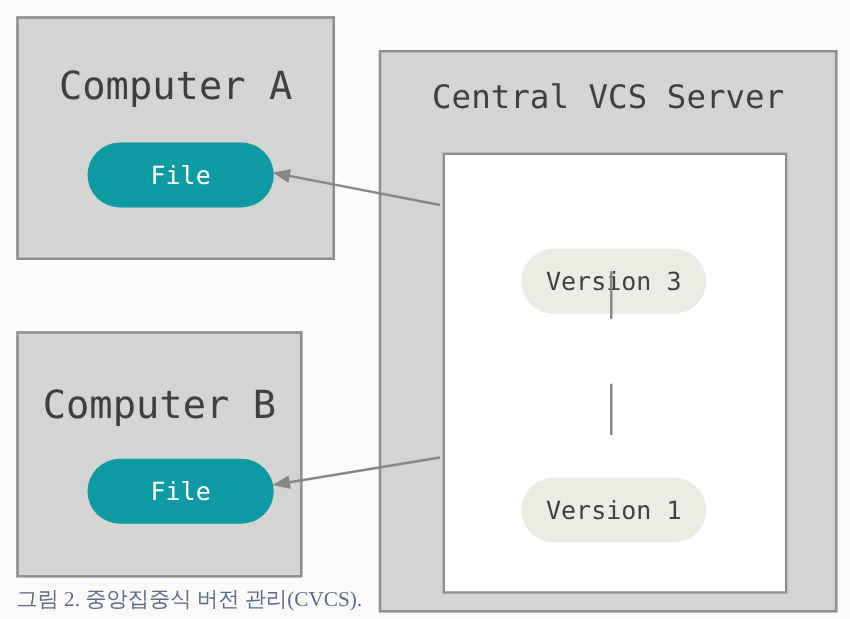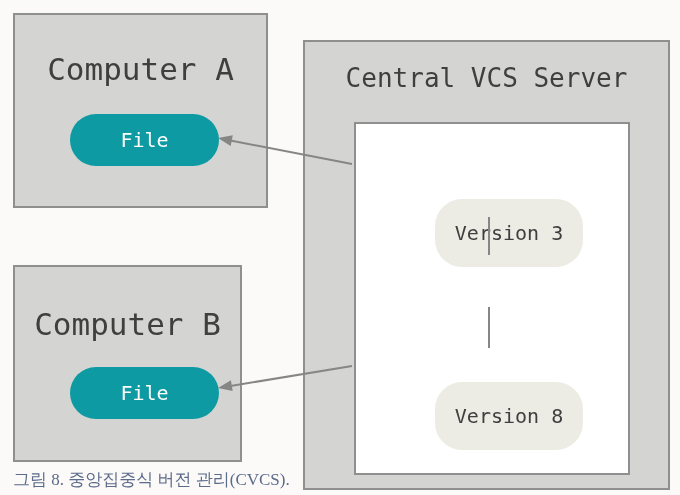--- a/index.html
+++ b/index.html
@@ -54,21 +54,21 @@
     white-space: nowrap;
   }
   .file-pill {
     left: 55px; width: 149px; height: 52px;
     background: var(--file_pill_fill, #0d9aa2);
     color: var(--file_pill_text, #ffffff);
   }
   .computer-a-box .file-pill { top: 99px; }
   .computer-b-box .file-pill { top: 100px; }
   .version-pill {
-    left: 79px; width: 148px; height: 68px;
+    left: 61px; width: 148px; height: 52px;
     background: var(--version_pill_fill, #ecebe4);
     color: var(--diagram_text, #3f3f3f);
   }
   .version-pill.v3 { top: 75px; }
   .version-pill.v2 { top: 165px; }
   .version-pill.v1 { top: 258px; }
   .overlay {
     position: absolute; left: 0; top: 0;
     width: 680px; height: 495px;
     pointer-events: none;
@@ -106,31 +106,31 @@
     </div>
   </div>
 
   <div class="box server-box">
     <div class="box-title">Central VCS Server</div>
     <div class="inner-box">
       <div class="pill version-pill v3">
         <span>Version 3</span>
       </div>
       <div class="pill version-pill v1">
-        <span>Version 8</span>
+        <span>Version 1</span>
       </div>
     </div>
   </div>
 
   <svg class="overlay" viewBox="0 0 680 495">
     <line class="connector-line" x1="489" y1="217" x2="489" y2="255"></line>
     <line class="connector-line" x1="489" y1="307" x2="489" y2="348"></line>
 
     <line class="arrow-line" x1="352" y1="164" x2="230.5" y2="140.5"></line>
     <polygon class="arrow-head" points="218,138 232.8,135.3 230.7,146.1"></polygon>
 
     <line class="arrow-line" x1="352" y1="366" x2="230.5" y2="386"></line>
     <polygon class="arrow-head" points="218,388 230.9,380.3 232.7,391.1"></polygon>
   </svg>
 
-  <div class="caption">그림 8. 중앙집중식 버전 관리(CVCS).</div>
+  <div class="caption">그림 2. 중앙집중식 버전 관리(CVCS).</div>
 
 </div>
 
 </body></html>

